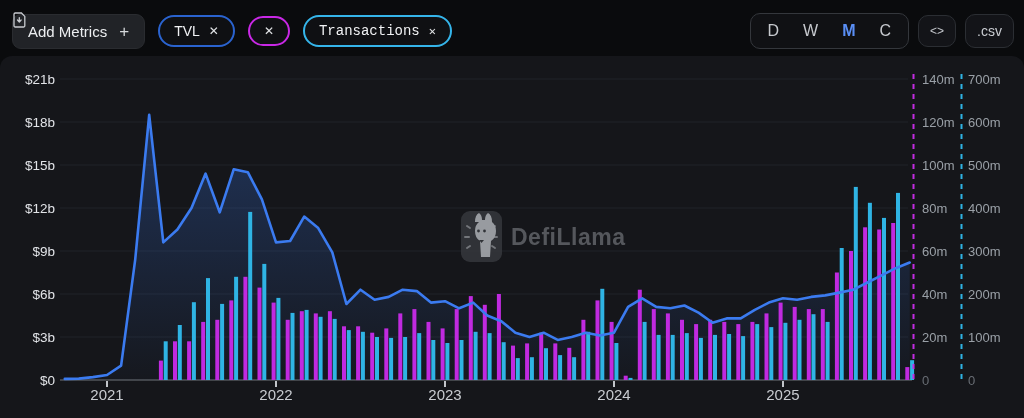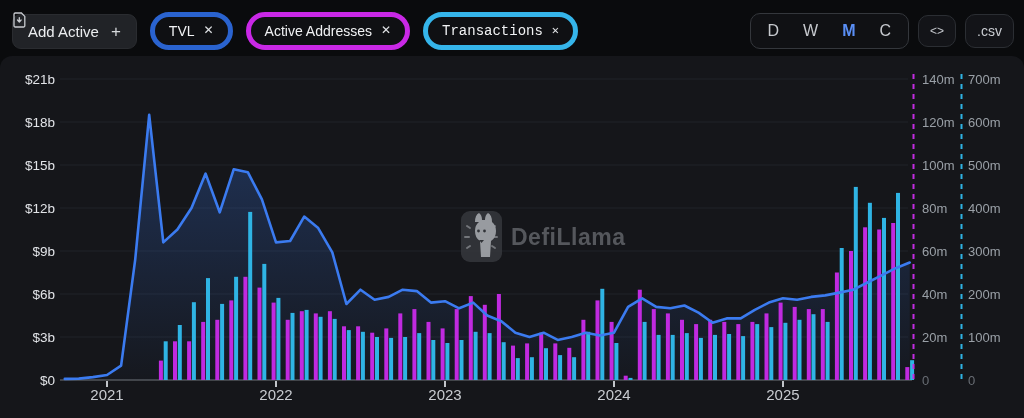--- a/index.html
+++ b/index.html
@@ -8,21 +8,21 @@
   .panel{position:absolute;left:0;top:56px;width:1024px;height:362px;background:#15161a;border-radius:12px 12px 0 0;}
   svg{position:absolute;left:0;top:0;}
   svg text{font-family:"Liberation Sans",sans-serif;}
   .toolbar{position:absolute;left:12px;right:10px;top:12px;height:38px;display:flex;
     justify-content:space-between;align-items:center;z-index:5;}
   .tb-left{display:flex;align-items:center;gap:13px;}
   .tb-right{display:flex;align-items:center;gap:9px;}
   .btn-add{display:flex;align-items:center;gap:12px;background:#212327;border:1px solid #2a2c30;
     color:#eceef0;font-size:15px;padding:8px 15px;border-radius:9px;cursor:pointer;}
   .btn-add .plus{font-size:17px;color:#d6d9dc;line-height:1;}
-  .pill{display:flex;align-items:flex-start;gap:9px;border:5px solid #404040;background:#0f1013;
+  .pill{display:flex;align-items:center;gap:9px;border:2px solid #404040;background:#0f1013;
     border-radius:999px;padding:6px 14px;color:#f1f2f4;font-size:14px;cursor:pointer;}
   .pill .x{font-size:12px;color:#e3e5e8;cursor:pointer;}
   .interval-group{display:flex;align-items:center;border:1px solid #34373c;border-radius:10px;
     background:#101114;padding:2px 5px;}
   .interval{padding:6px 12px;font-size:16px;color:#c6c9ce;cursor:pointer;}
   .interval.active{color:#5a8ff6;font-weight:bold;}
   .btn-sq{display:flex;align-items:center;gap:7px;border:1px solid #2b2e33;background:#131418;
     border-radius:10px;padding:8px 11px;color:#c9ccd1;font-size:14px;cursor:pointer;}
   .btn-sq .code{font-size:12px;letter-spacing:0px;color:#c3c6cb;}
 </style>
@@ -233,29 +233,28 @@
         <circle cx="478.5" cy="231" r="1.4" fill="#34363b"></circle>
         <circle cx="484.5" cy="231" r="1.4" fill="#34363b"></circle>
         <path d="M479 240 h5 l-2.5 3 z" fill="#34363b"></path>
         <text x="511" y="245" font-size="23" font-weight="bold" fill="#5c5f64" letter-spacing="0.5">DefiLlama</text>
       </g>
     </svg>
 
   <div class="toolbar">
     <div class="tb-left">
       <div class="btn-add">
-        <span>Add Active</span>
+        <span>Add Metrics</span>
         <span class="plus">+</span>
       </div>
       <div class="pill" style="border-color: rgb(42, 99, 207);">
         <span>TVL</span>
         <span class="x">✕</span>
       </div>
       <div class="pill" style="border-color: rgb(201, 40, 230);">
-        <span>Active Addresses</span>
         <span class="x">✕</span>
       </div>
       <div class="pill" style="border-color: rgb(53, 181, 234); font-family: Liberation Mono, monospace;">
         <span>Transactions</span>
         <span class="x">✕</span>
       </div>
     </div>
     <div class="tb-right">
       <div class="interval-group">
         <span class="interval">D</span>

